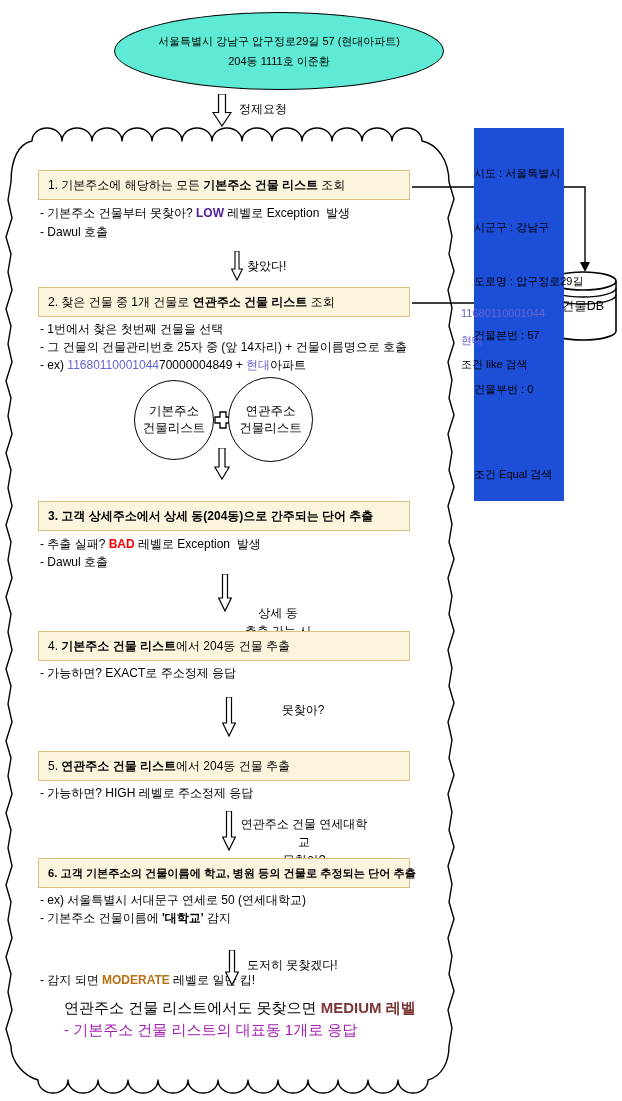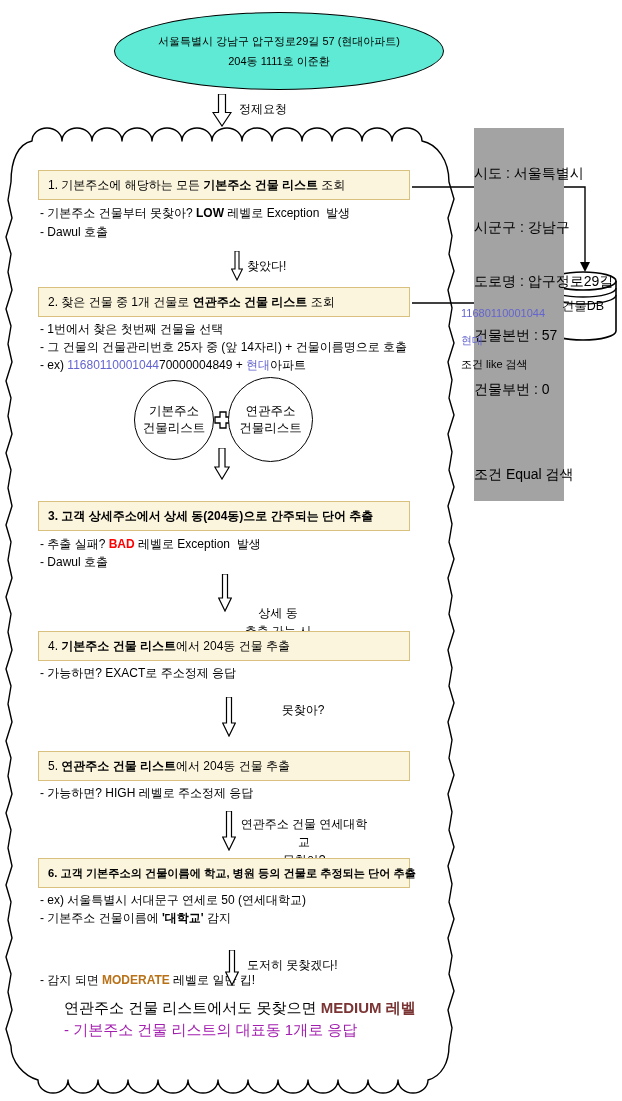--- a/index.html
+++ b/index.html
@@ -19,35 +19,35 @@
   .stepbox{
     left:38px;width:372px;height:30px;background:#FCF5DE;border:1px solid #D9C07E;
     box-sizing:border-box;display:flex;align-items:center;padding-left:9px;
     font-size:12px;white-space:pre;z-index:3;
   }
   .note{font-size:12px;white-space:pre;z-index:3;}
   .albl{font-size:12px;white-space:pre;z-index:3;}
   .albl-c{font-size:12px;text-align:center;line-height:18px;z-index:3;}
   
   .sg-b{font-weight:bold;}
-  .sg-orange{color:#000000;font-weight:bold;}
+  .sg-orange{color:#4c1d95;font-weight:bold;}
   .sg-red{color:#FF0000;font-weight:bold;}
   .sg-dorange{color:#B97117;font-weight:bold;}
   .sg-blue{color:#6464D0;}
   .sg-maroonb{color:#7B3434;font-weight:bold;}
   .sg-maroon{color:#a21caf;}
   
   .circle{
     border:1.5px solid #000;border-radius:50%;display:flex;flex-direction:column;
     align-items:center;justify-content:center;font-size:12.5px;line-height:17px;
     background:#fff;z-index:3;box-sizing:border-box;text-align:right;
   }
   
   .qpanel{
-    left:474px;top:128px;width:90px;background:#a3a3a3;font-size:14px;line-height:18px;
+    left:474px;top:128px;width:90px;background:#1d4ed8;font-size:11px;line-height:18px;
     z-index:4;white-space:pre;
   }
   .qpanel .cond{margin-top:31px;}
   .likeline{font-size:11px;white-space:pre;z-index:4;}
   .db-label{left:550px;top:298px;width:66px;text-align:center;font-size:12.5px;z-index:4;}
   .final-line{left:64px;font-size:15px;white-space:pre;z-index:3;}
   svg{display:block;}
   .arrow-svg{z-index:3;}
 </style>
 </head>

